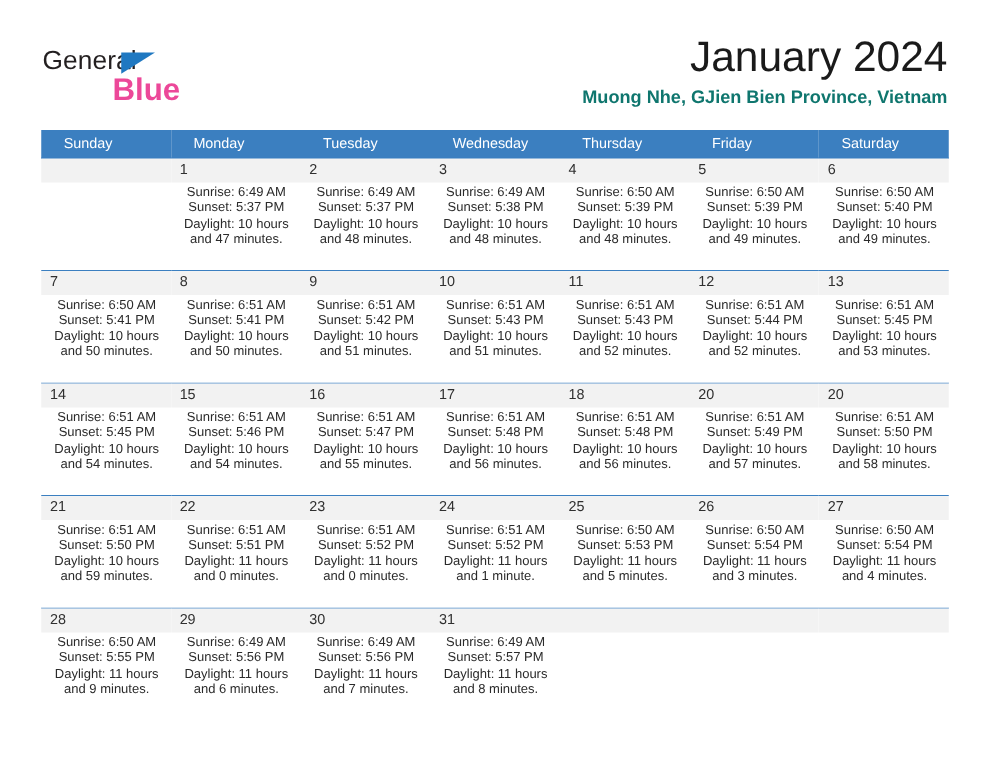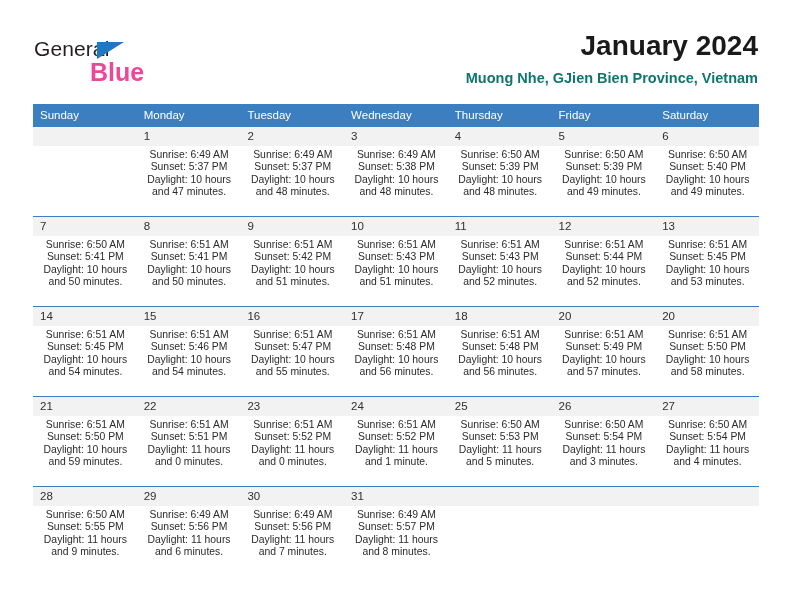--- a/index.html
+++ b/index.html
@@ -55,24 +55,24 @@
     font-weight: bold;
   }
 
   .title-block {
     position: absolute;
     right: 34px; top: 30px;
     text-align: right;
     width: 520px;
   }
   .cal-title {
-    font-size: 28px;
+    font-size: 34px;
     color: #1a1a1a;
     line-height: 32px;
-    font-weight: bold;
+    font-weight: normal;
     margin: 0;
   }
   .cal-subtitle {
     font-size: 14.5px;
     color: #0f766e;
     line-height: 20px;
     margin: 6px 0 0 0;
     font-weight: bold;
   }
 
@@ -83,21 +83,21 @@
     width: 726px;
     border-collapse: collapse;
     table-layout: fixed;
   }
   .calendar th {
     background: #3b7fc0;
     color: #ffffff;
     font-size: 11.5px;
     font-weight: normal;
     text-align: left;
-    padding: 5px 0 5px 7px;
+    padding: 5px 0 5px 18px;
     height: 21px;
     border: none;
   }
   .weekrow td {
     vertical-align: top;
     padding: 0;
     border: none;
     border-top: 1px solid #3b7fc0;
     height: 90px;
   }

